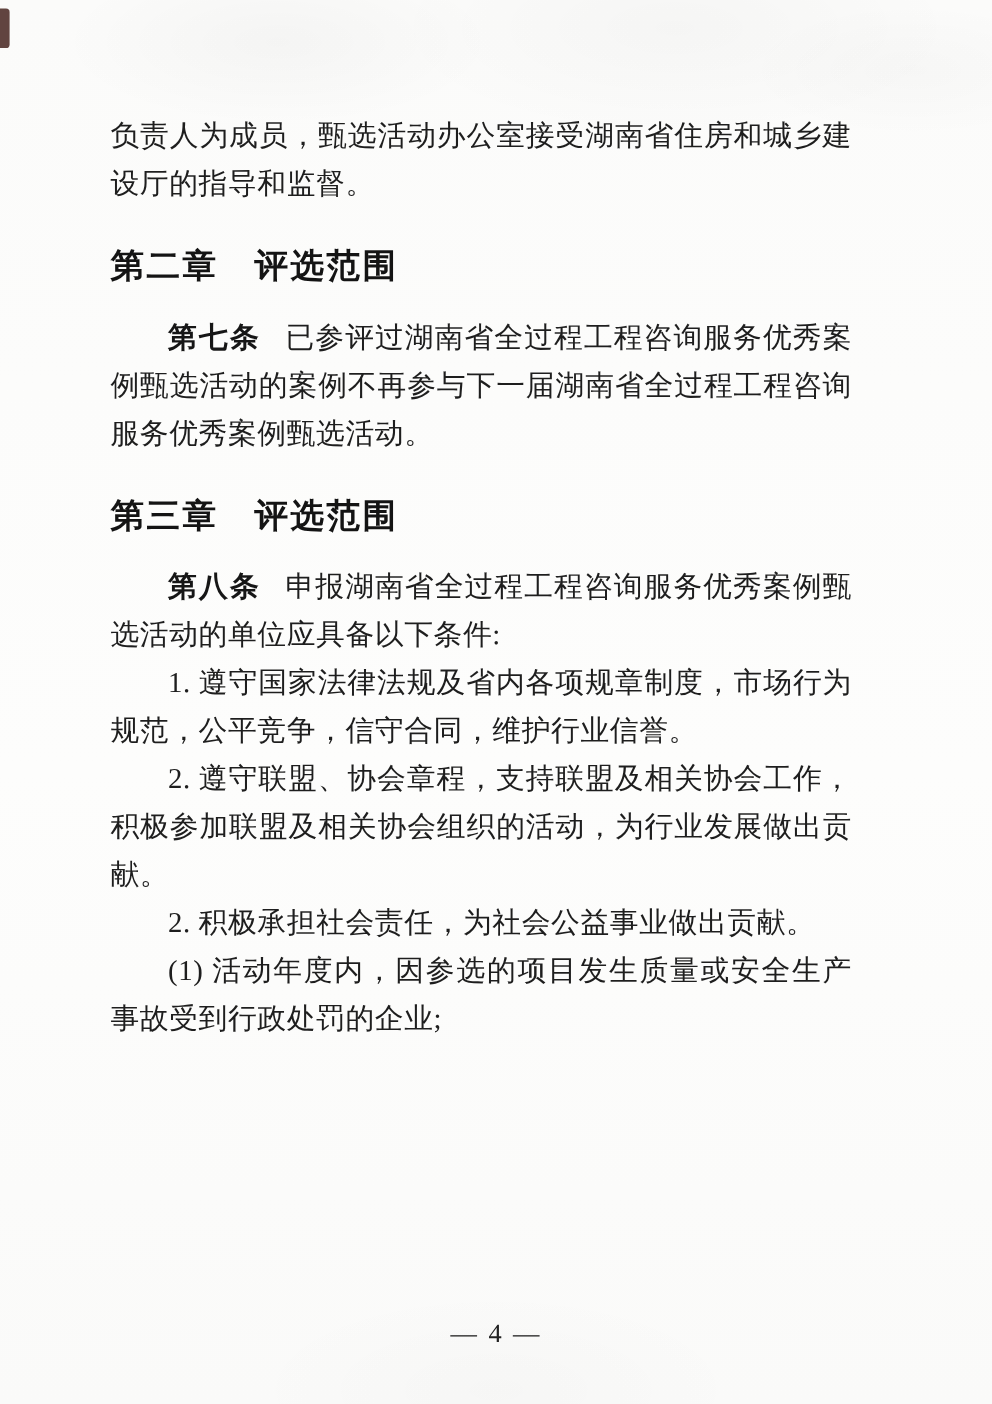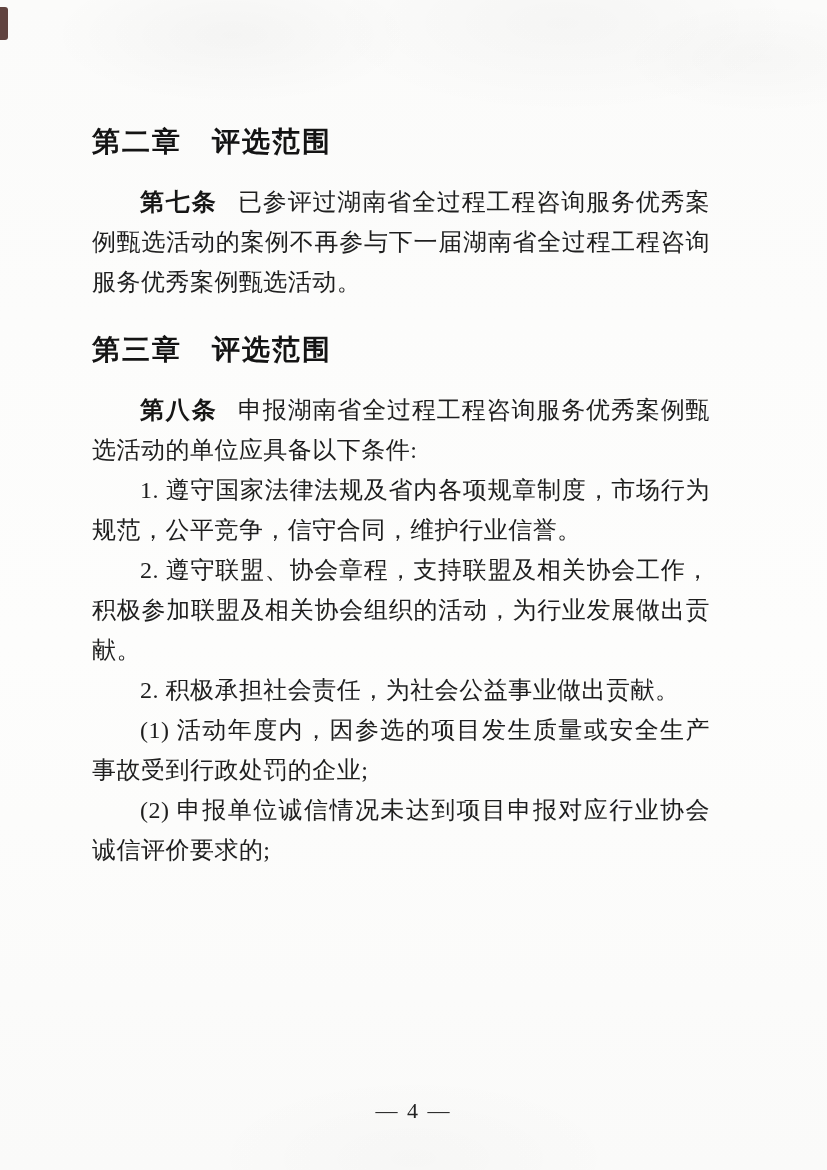--- a/index.html
+++ b/index.html
@@ -83,32 +83,32 @@
 </style>
 </head>
 <body>
 
 <div class="page">
   <div class="scan-noise"></div>
   <div class="corner-mark"></div>
 
   <div class="content">
 
+    <p class="par">负责人为成员，甄选活动办公室接受湖南省住房和城乡建设厅的指导和监督。</p>
 
     <h2 class="chapter-title">第二章　评选范围</h2>
 
 
     <p class="par indent"><b class="article-label">第七条</b><span>已参评过湖南省全过程工程咨询服务优秀案例甄选活动的案例不再参与下一届湖南省全过程工程咨询服务优秀案例甄选活动。</span></p>
 
     <h2 class="chapter-title">第三章　评选范围</h2>
 
     <p class="par indent"><b class="article-label">第八条</b><span>申报湖南省全过程工程咨询服务优秀案例甄选活动的单位应具备以下条件:</span></p>
 
     <p class="par indent">1. 遵守国家法律法规及省内各项规章制度，市场行为规范，公平竞争，信守合同，维护行业信誉。</p>
     <p class="par indent">2. 遵守联盟、协会章程，支持联盟及相关协会工作，积极参加联盟及相关协会组织的活动，为行业发展做出贡献。</p>
     <p class="par indent">2. 积极承担社会责任，为社会公益事业做出贡献。</p>
     <p class="par indent">(1) 活动年度内，因参选的项目发生质量或安全生产事故受到行政处罚的企业;</p>
-    <p class="par indent">(2) 申报单位诚信情况未达到项目申报对应行业协会诚信评价要求的;</p>
 
   </div>
 
   <div class="footer">— 4 —</div>
 </div>
 
 </body></html>

